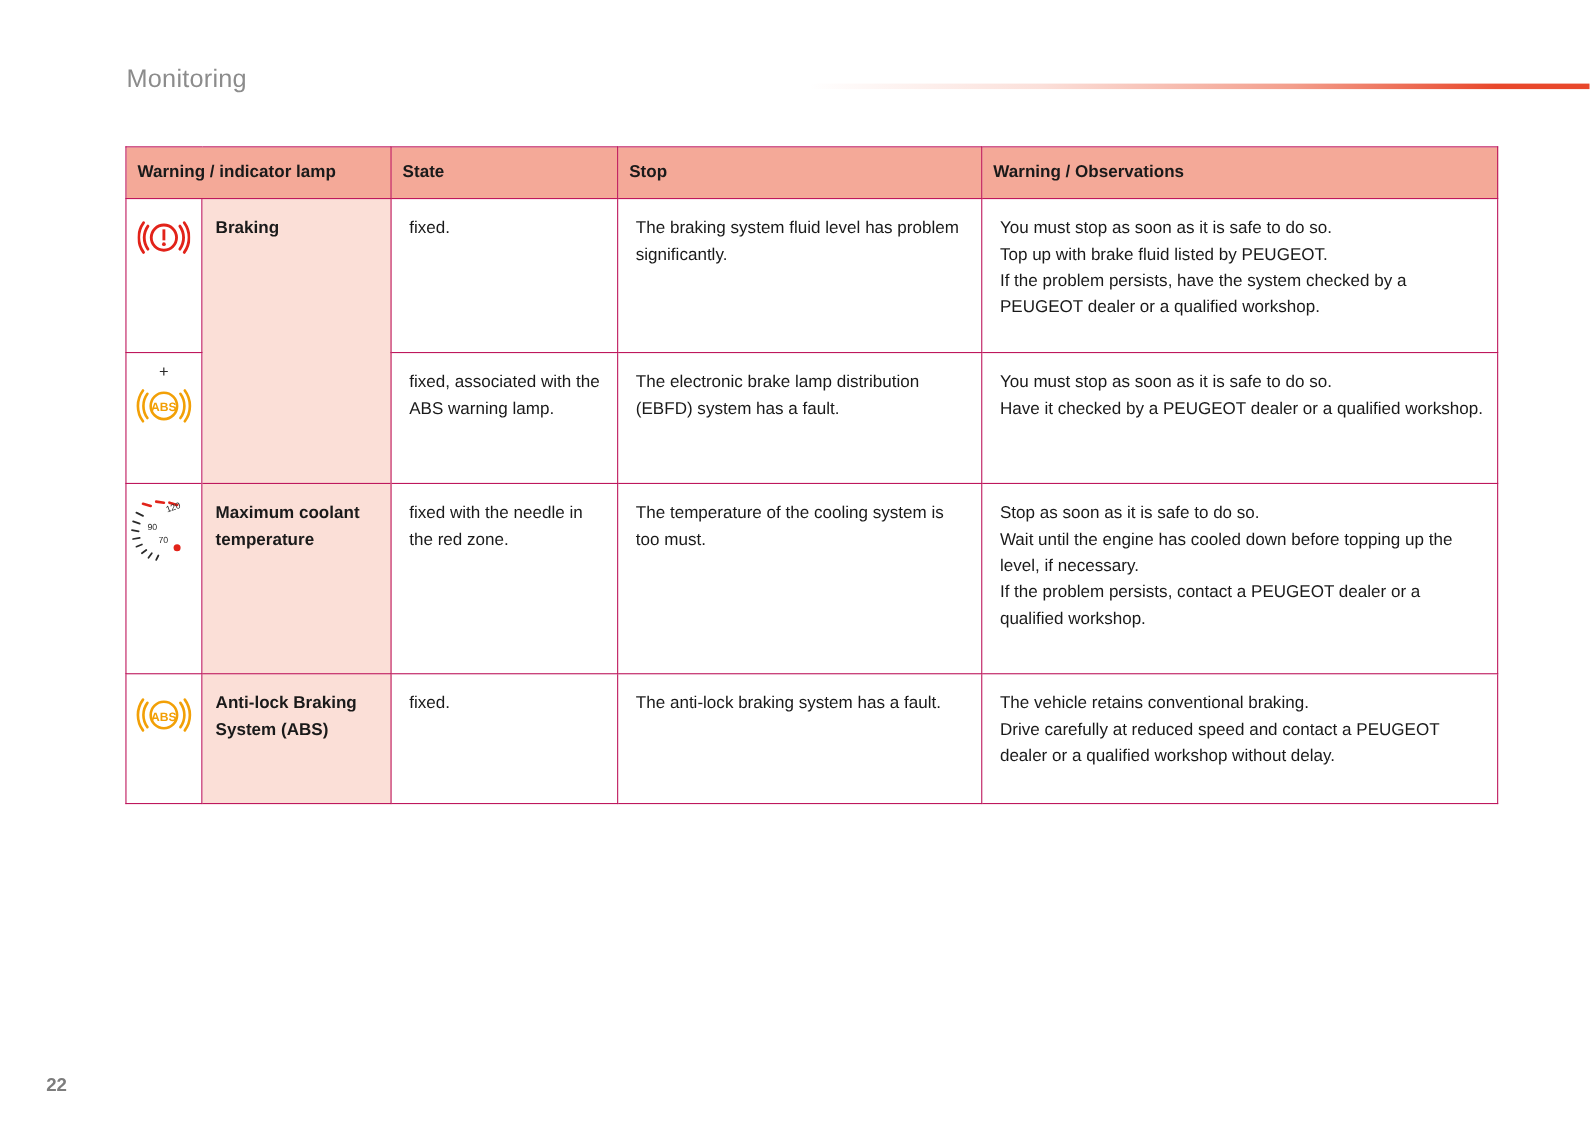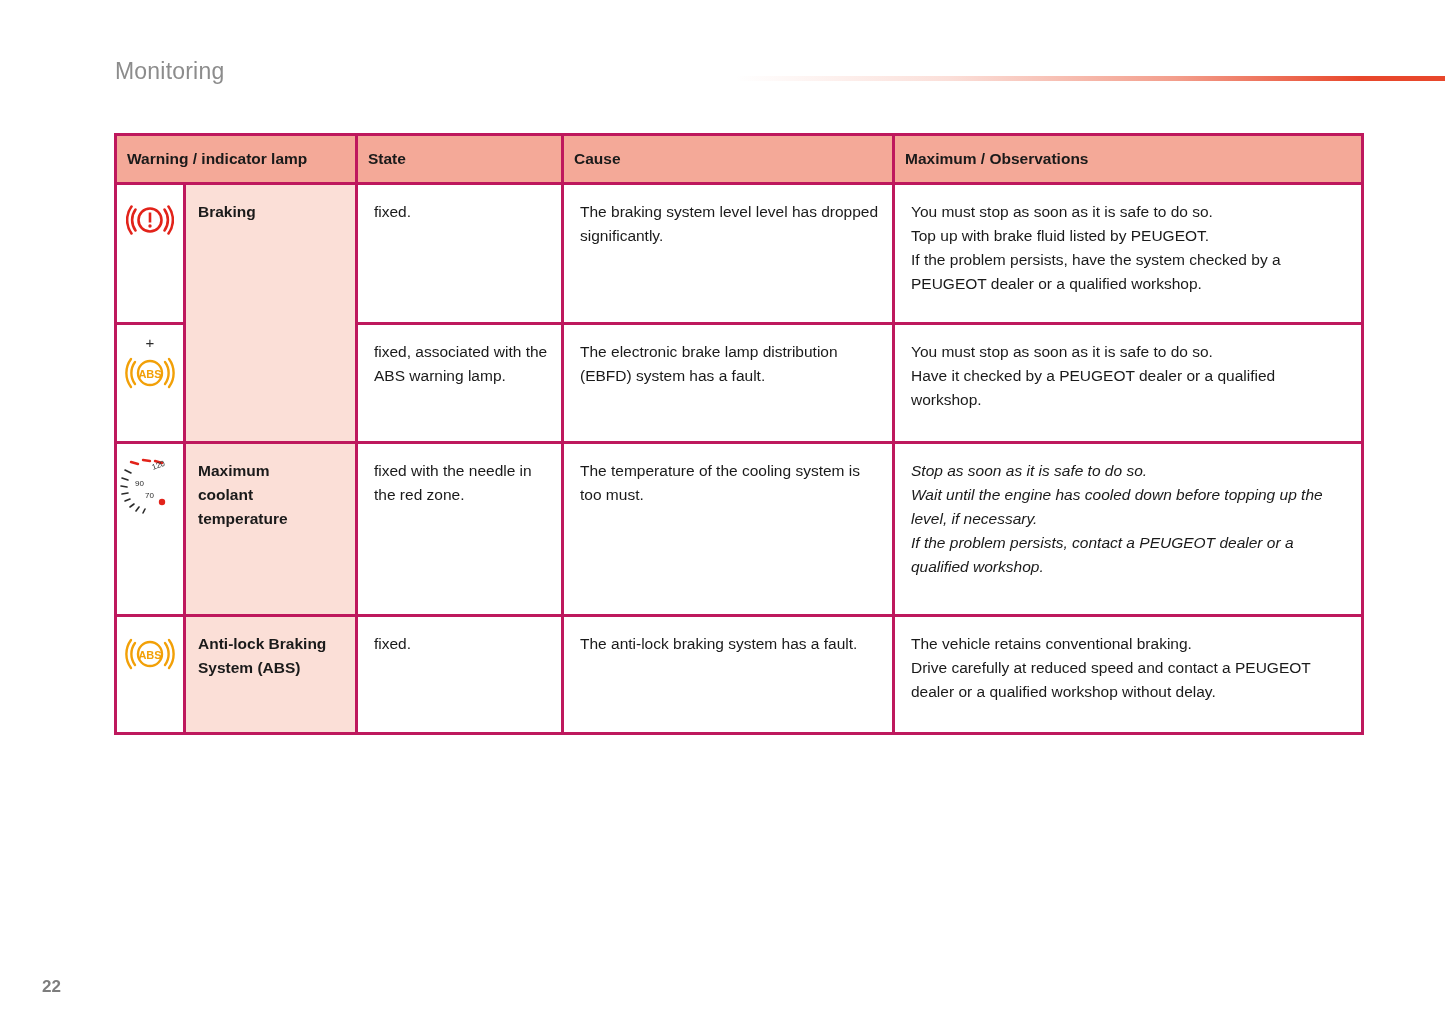--- a/index.html
+++ b/index.html
@@ -48,21 +48,21 @@
   
   .wl-table {
     position: absolute;
     left: 114px;
     top: 133px;
     width: 1247px;
     border-collapse: collapse;
     table-layout: fixed;
   }
   .wl-table th, .wl-table td {
-    border: 3px solid #be185d;
+    border: 1px solid #be185d;
     vertical-align: top;
     padding: 0;
     margin-left: 36px;
   }
   .wl-table thead th {
     background: #f4a998;
     font-size: 15.5px;
     font-weight: bold;
     color: #1a1a1a;
     text-align: left;
@@ -125,22 +125,22 @@
     <col class="c-icon">
     <col class="c-name">
     <col class="c-state">
     <col class="c-cause">
     <col class="c-action">
   </colgroup>
   <thead>
     <tr>
       <th colspan="2">Warning / indicator lamp</th>
       <th>State</th>
-      <th>Cause</th>
-      <th>Maximum / Observations</th>
+      <th>Stop</th>
+      <th>Warning / Observations</th>
     </tr>
   </thead>
   <tbody>
 
     <tr style="height:140px;">
       <td class="icon-cell">
         <span class="icon-wrap">
           <svg width="48" height="42" viewBox="0 0 48 42" aria-hidden="true">
             <g fill="none" stroke="#e2231a" stroke-width="2.6">
               <circle cx="24" cy="21" r="11.5"></circle>
@@ -149,21 +149,21 @@
               <path d="M38.5 10.5 A 18 18 0 0 1 38.5 31.5" stroke-linecap="round"></path>
               <path d="M42.5 7.5 A 23 23 0 0 1 42.5 34.5" stroke-linecap="round"></path>
             </g>
             <rect x="22.7" y="13.5" width="2.6" height="10" fill="#e2231a"></rect>
             <circle cx="24" cy="27" r="1.7" fill="#e2231a"></circle>
           </svg>
         </span>
       </td>
       <td class="name-cell no-border-bottom" rowspan="2">Braking</td>
       <td class="text-cell">fixed.</td>
-      <td class="text-cell">The braking system level level has dropped significantly.</td>
+      <td class="text-cell">The braking system fluid level has problem significantly.</td>
       <td class="text-cell" style="white-space:pre-line;">You must stop as soon as it is safe to do so.
 Top up with brake fluid listed by PEUGEOT.
 If the problem persists, have the system checked by a PEUGEOT dealer or a qualified workshop.</td>
     </tr>
 
     <tr style="height:119px;">
       <td class="icon-cell" style="padding-top:10px;">
         <span class="plus-mark">+</span>
         <span class="icon-wrap">
           <svg width="52" height="42" viewBox="0 0 52 42" aria-hidden="true">
@@ -210,21 +210,21 @@
             <text x="16" y="30" font-family="'Liberation Sans', sans-serif" font-size="8" fill="#2b2b2b">90</text>
             <text x="26" y="42" font-family="'Liberation Sans', sans-serif" font-size="8" fill="#2b2b2b">70</text>
 
             <circle cx="43" cy="46" r="3.2" fill="#e2231a"></circle>
           </svg>
         </span>
       </td>
       <td class="name-cell">Maximum coolant temperature</td>
       <td class="text-cell">fixed with the needle in the red zone.</td>
       <td class="text-cell">The temperature of the cooling system is too must.</td>
-      <td class="text-cell" style="white-space:pre-line;font-style:italic;">Stop as soon as it is safe to do so.
+      <td class="text-cell" style="white-space:pre-line;">Stop as soon as it is safe to do so.
 Wait until the engine has cooled down before topping up the level, if necessary.
 If the problem persists, contact a PEUGEOT dealer or a qualified workshop.</td>
     </tr>
 
     <tr style="height:118px;">
       <td class="icon-cell" style="padding-top:16px;">
         <span class="icon-wrap">
           <svg width="52" height="42" viewBox="0 0 52 42" aria-hidden="true">
             <g fill="none" stroke="#f2a007" stroke-width="2.4">
               <circle cx="26" cy="21" r="12"></circle>

